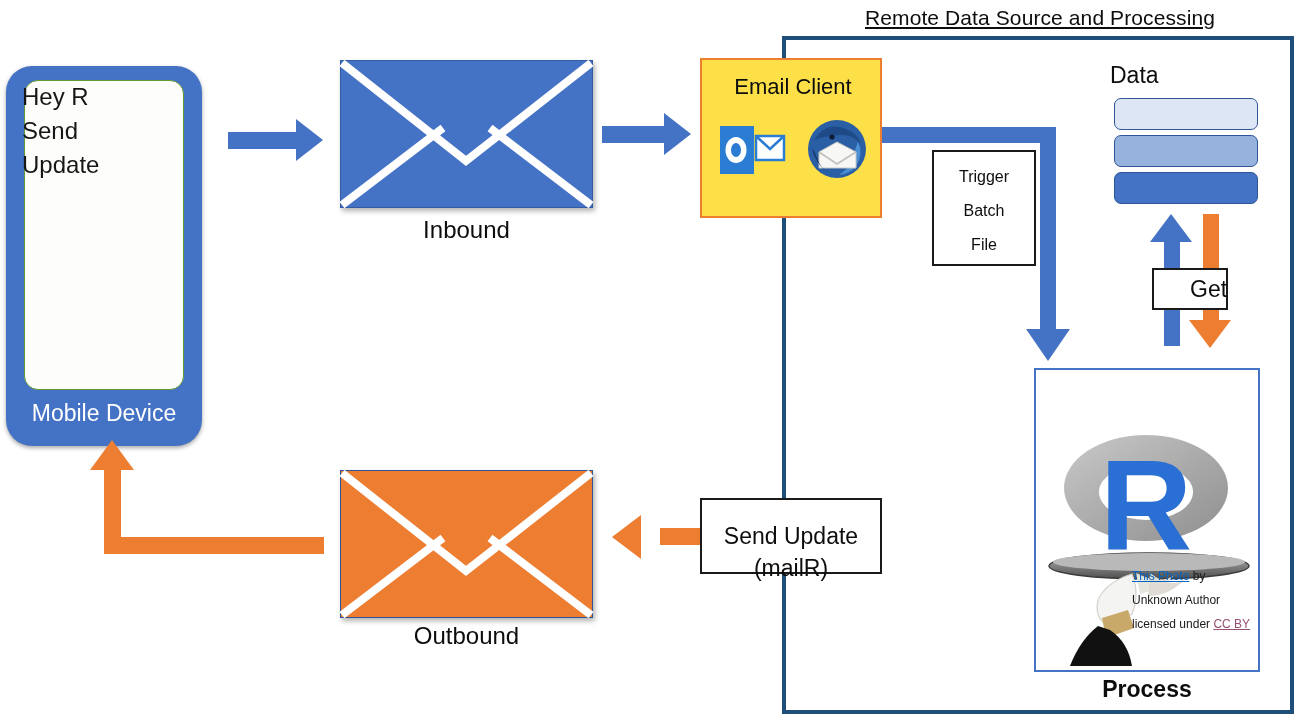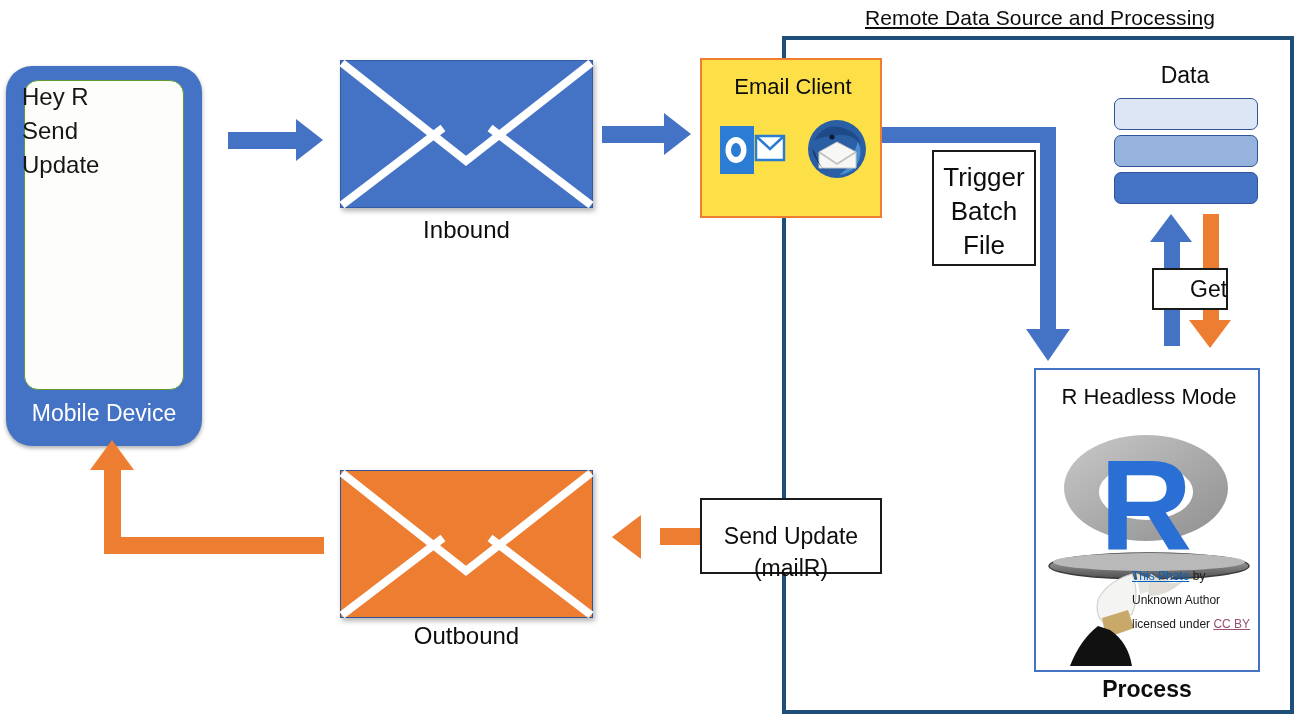--- a/index.html
+++ b/index.html
@@ -61,26 +61,26 @@
   #g-dn-head{left:1189px;top:320px;border-left:21px solid transparent;border-right:21px solid transparent;border-top:28px solid #ed7d31;}
 
   
   #email-client{left:700px;top:58px;width:182px;height:160px;border:2px solid #ed7d31;background:#fde047;box-sizing:border-box;}
   #email-client-title{left:0;top:14px;width:182px;text-align:center;font-size:22px;}
   #outlook-icon{left:18px;top:62px;}
   #thunderbird-icon{left:104px;top:58px;}
 
   
   .labelbox{background:#ffffff;border:2px solid #1a1a1a;box-sizing:border-box;text-align:center;}
-  #trigger-box{left:932px;top:150px;width:104px;height:116px;font-size:26px;line-height:34px;padding-top:8px;}
+  #trigger-box{left:932px;top:150px;width:104px;height:116px;font-size:16px;line-height:34px;padding-top:8px;}
   #get-box{left:1152px;top:268px;width:76px;height:42px;font-size:23px;line-height:38px;padding-left:36px;}
   #sendupdate-box{left:700px;top:498px;width:182px;height:76px;font-size:23px;line-height:32px;padding-top:20px;}
 
   
-  #data-title{left:1110px;top:62px;width:150px;text-align:center;font-size:23px;}
+  #data-title{left:1110px;top:62px;width:150px;font-size:23px;}
   .data-bar{left:1114px;width:144px;height:32px;border:1px solid #2f5597;border-radius:7px;box-sizing:border-box;}
   #data-bar-0{top:98px;background:#dce6f4;}
   #data-bar-1{top:135px;background:#95b3dd;}
   #data-bar-2{top:172px;background:#4472c4;}
 
   
   #r-box{left:1034px;top:368px;width:226px;height:304px;border:2px solid #4472c4;background:#ffffff;box-sizing:border-box;overflow:hidden;}
   #r-title{left:0;top:14px;width:226px;text-align:center;font-size:22px;}
   #r-art{left:0;top:44px;width:226px;height:252px;}
   #r-credit{left:96px;top:194px;width:122px;font-size:12px;line-height:24px;color:#1a1a1a;}
@@ -183,21 +183,20 @@
   <div>Send Update</div>
   <div>(mailR)</div>
 </div>
 
 <div class="abs" id="data-title">Data</div>
 <div class="abs data-bar" id="data-bar-0"></div>
 <div class="abs data-bar" id="data-bar-1"></div>
 <div class="abs data-bar" id="data-bar-2"></div>
 
 <div class="abs" id="r-box">
-  <div class="abs" id="r-title">R Headless Mode</div>
   <div class="abs" id="r-art">
     <svg width="226" height="252" viewBox="0 0 226 252">
       <defs>
         <linearGradient id="greyring" x1="0" y1="0" x2="1" y2="1">
           <stop offset="0%" stop-color="#c9c9c9"></stop>
           <stop offset="55%" stop-color="#a8a8a8"></stop>
           <stop offset="100%" stop-color="#8f8f8f"></stop>
         </linearGradient>
         <linearGradient id="tray" x1="0" y1="0" x2="0" y2="1">
           <stop offset="0%" stop-color="#efefef"></stop>

